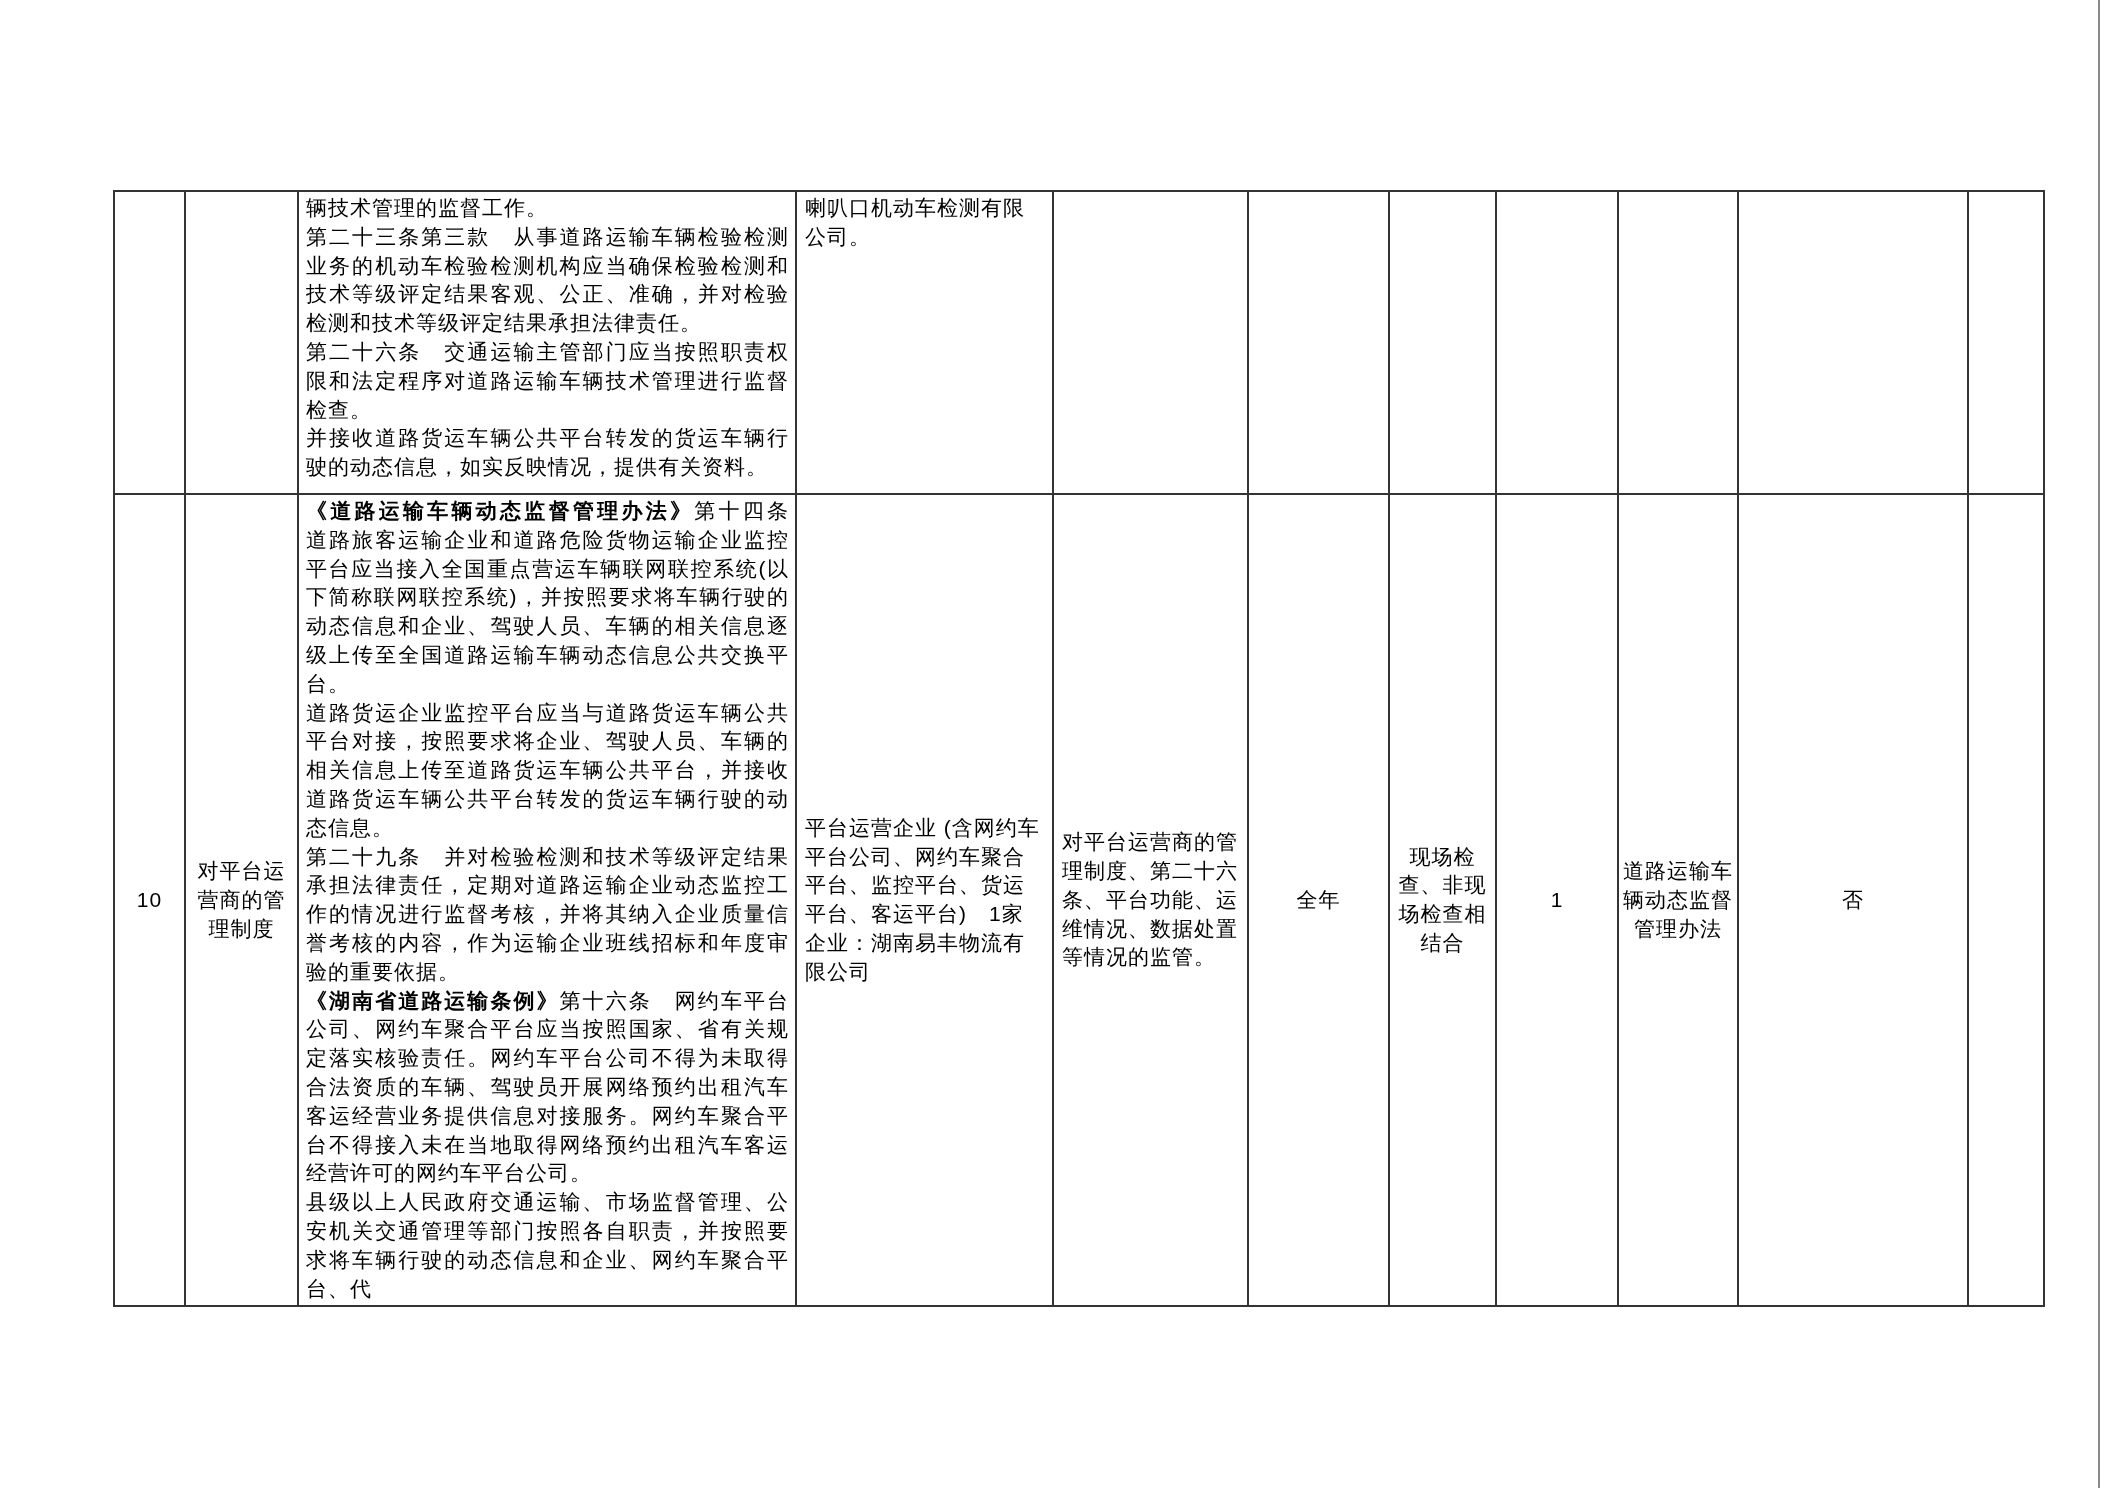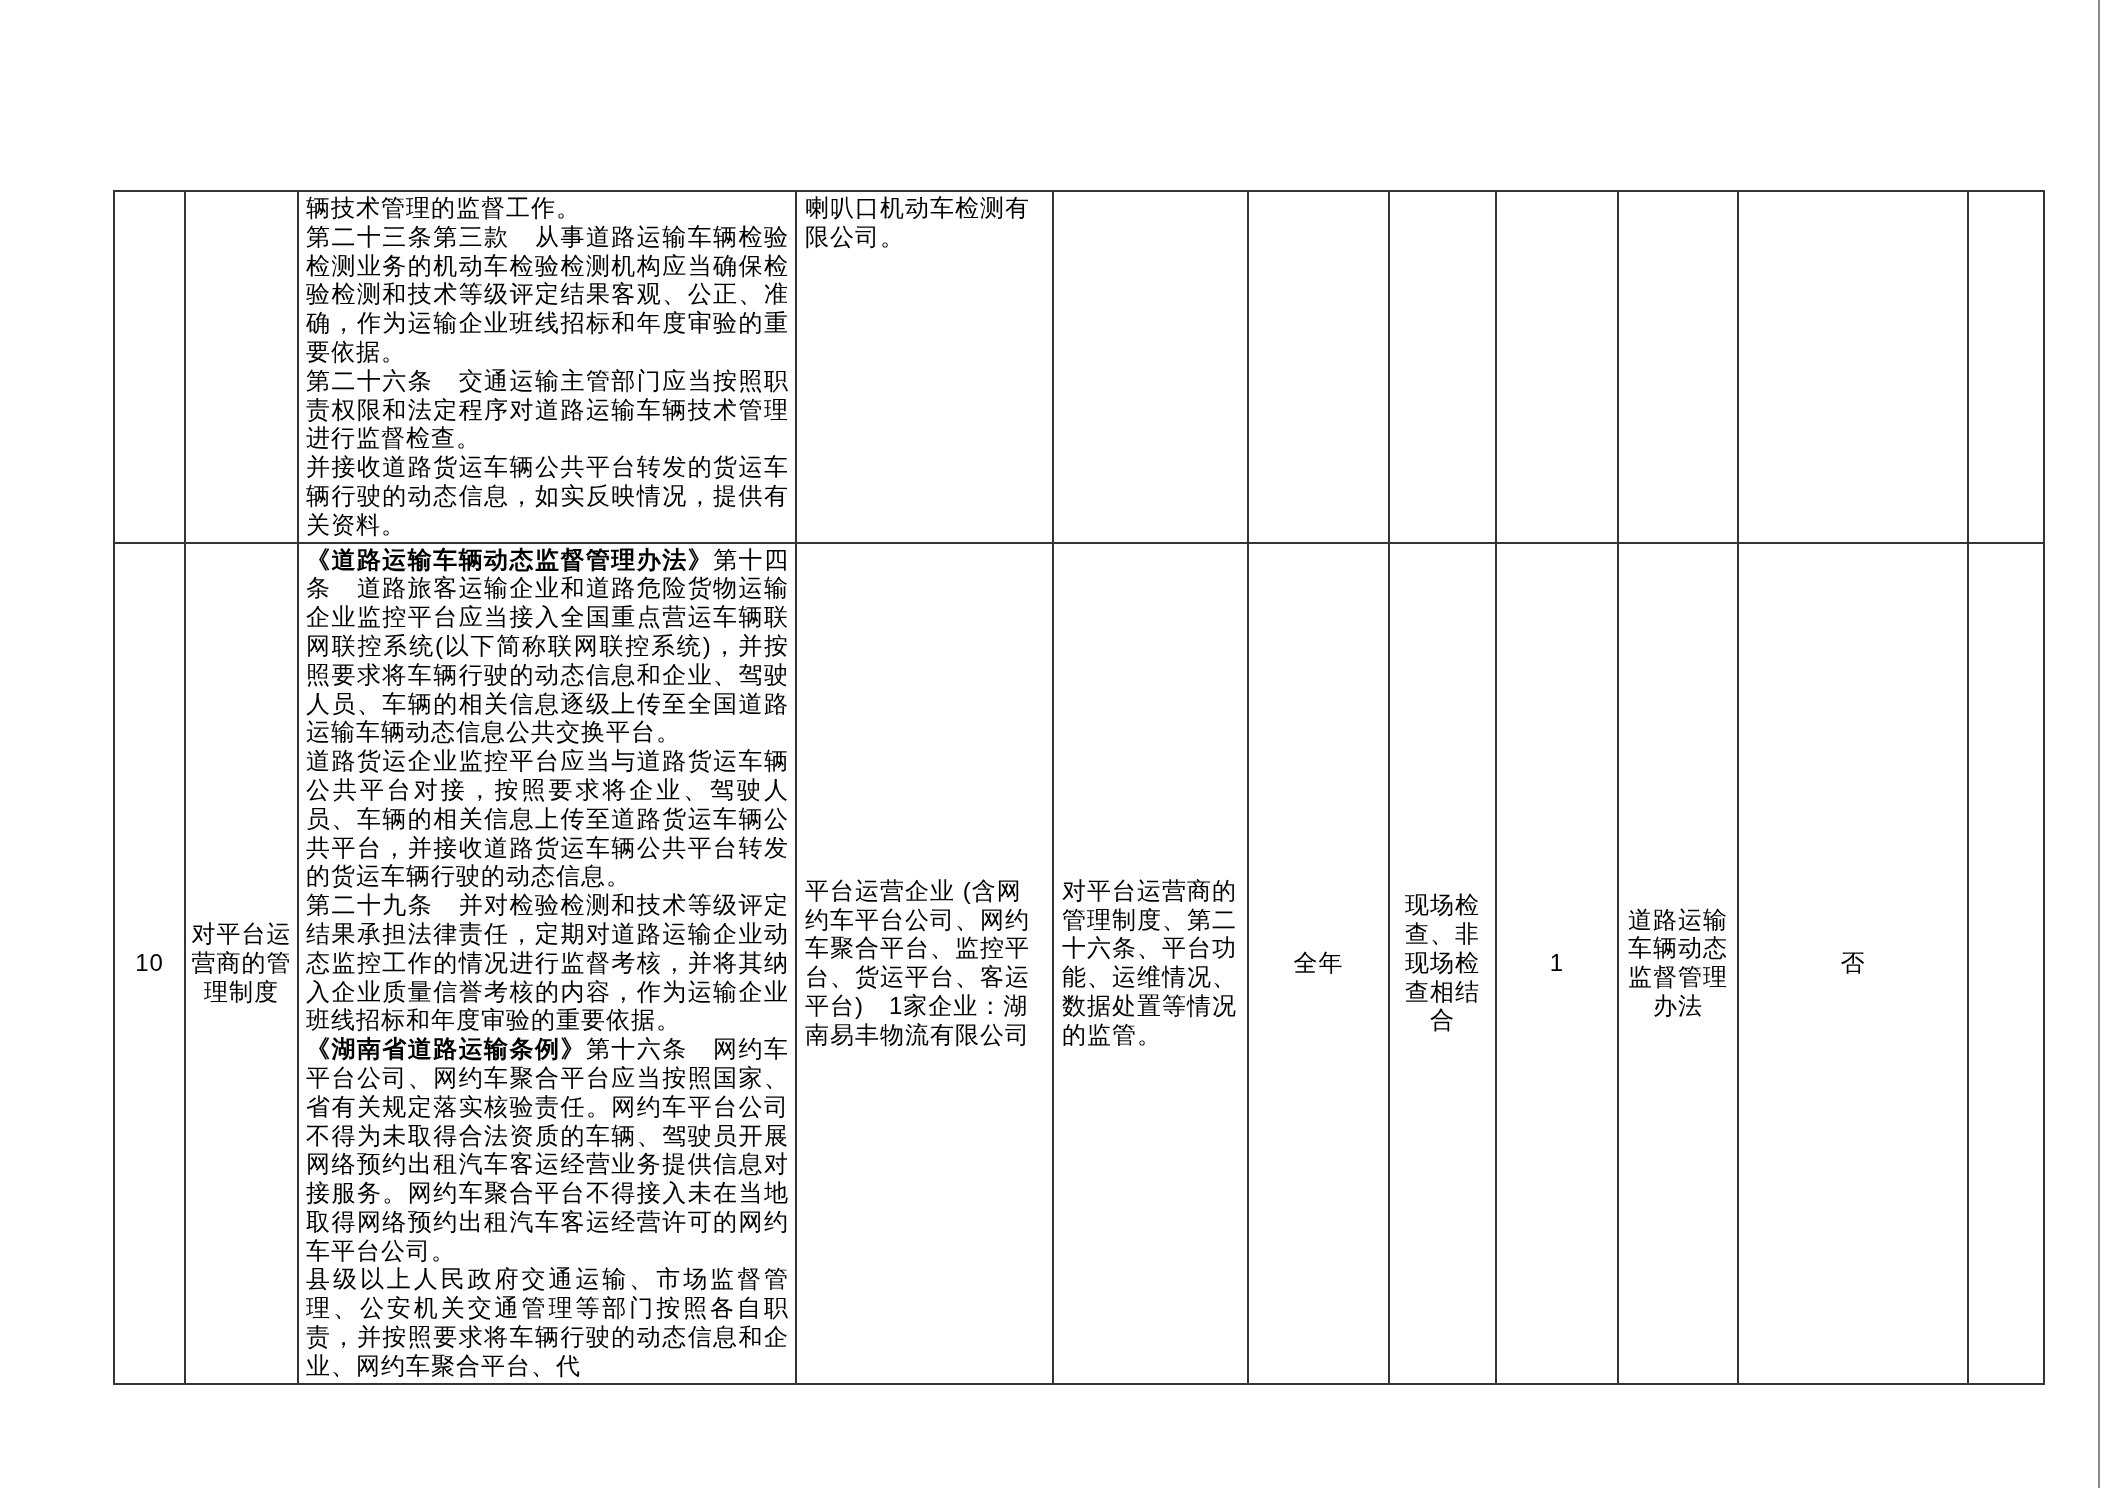--- a/index.html
+++ b/index.html
@@ -25,21 +25,21 @@
   table.doc-table {
     position: absolute;
     left: 113px;
     top: 190px;
     width: 1930px;
     border-collapse: collapse;
     table-layout: fixed;
   }
   table.doc-table td {
     border: 2px solid #343434;
-    font-size: 24px;
+    font-size: 21px;
     line-height: 28.8px;
     letter-spacing: 1px;
     vertical-align: middle;
     text-align: center;
     padding: 0 4px;
     overflow: hidden;
     word-break: break-all;
   }
   table.doc-table td.rich-cell {
     vertical-align: top;
@@ -85,21 +85,21 @@
     <col style="width:230px">
     <col style="width:76px">
   </colgroup>
 
   <tbody>
       <tr class="row-a">
     <td></td>
     <td></td>
     <td class="rich-cell">
           <div class="para"><span>辆技术管理的监督工作。</span></div>
-          <div class="para"><span>第二十三条第三款　从事道路运输车辆检验检测业务的机动车检验检测机构应当确保检验检测和技术等级评定结果客观、公正、准确，作为运输企业班线招标和年度审验的重要依据。</span></div>
+          <div class="para"><span>第二十三条第三款　从事道路运输车辆检验检测业务的机动车检验检测机构应当确保检验检测和技术等级评定结果客观、公正、准确，并对检验检测和技术等级评定结果承担法律责任。</span></div>
           <div class="para"><span>第二十六条　交通运输主管部门应当按照职责权限和法定程序对道路运输车辆技术管理进行监督检查。</span></div>
           <div class="para"><span>并接收道路货运车辆公共平台转发的货运车辆行驶的动态信息，如实反映情况，提供有关资料。</span></div>
         </td>
     <td class="top-left-cell">喇叭口机动车检测有限公司。</td>
     <td></td>
     <td></td>
     <td></td>
     <td></td>
     <td></td>
     <td></td>

